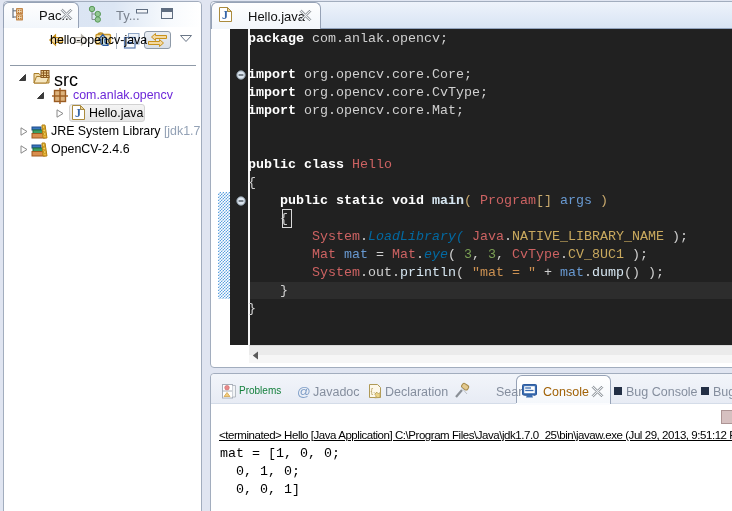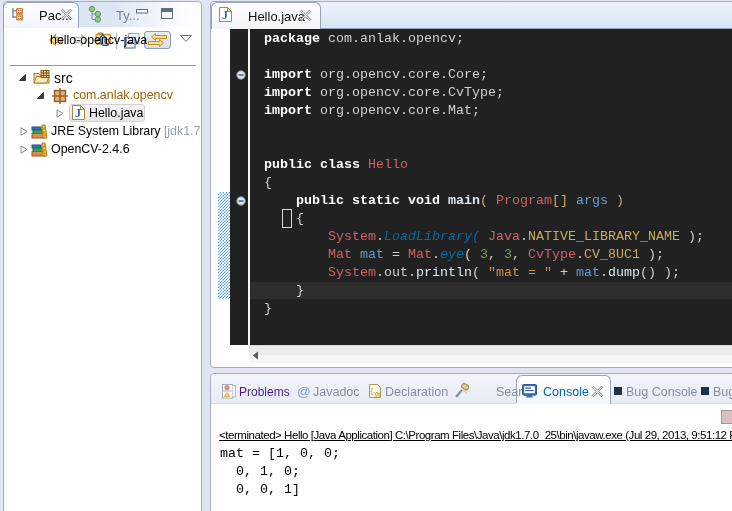--- a/index.html
+++ b/index.html
@@ -2,21 +2,21 @@
 <html><head><meta charset="utf-8"><style>
 html,body{margin:0;padding:0;}
 body{width:732px;height:511px;position:relative;background:#e0e5f1;font-family:"Liberation Sans",sans-serif;overflow:hidden;}
 .abs{position:absolute;}
 .panel{position:absolute;background:#fff;border:1px solid #a2adbe;box-sizing:border-box;}
 .tab{position:absolute;box-sizing:border-box;border:1px solid #96a2b6;border-bottom:none;border-radius:6px 6px 0 0;background:linear-gradient(#fefefe,#f2f6fb);}
 .tabtxt{position:absolute;font-size:13px;color:#111;margin-left:12px;}
 .graytxt{color:#7a828e;}
 svg{position:absolute;overflow:visible;}
 pre{margin:0;position:absolute;font-family:"Liberation Mono",monospace;}
-#code{left:264px;top:30px;font-size:13.333px;line-height:18px;color:#d0d0d0;}
+#code{left:248px;top:30px;font-size:13.333px;line-height:18px;color:#d0d0d0;}
 .k{color:#ffffff;font-weight:bold;}
 .cl{color:#cc6262;}
 .v{color:#6899d1;}
 .s{color:#cc9152;}
 .cn{color:#c9a95e;margin-top:19px;}
 .n{color:#7a9e53;}
 .m{color:#d7e7f2;}
 .it{font-style:italic;color:#0369a1;}
 .tan{color:#c8a96d;}
 </style></head>
@@ -102,31 +102,31 @@
   </svg>
 <svg style="left:33px;top:70px;" width="17" height="14">
  <path d="M1,3.5 L6,3.5 L7.5,5.5 L16,5.5 L16,13 L1,13 Z" fill="#efd9a7" stroke="#a97d28"></path>
  <path d="M1,13 L3.5,6.5 L16,6.5 L13.5,13 Z" fill="#f5e6c0" stroke="#a97d28"></path>
  <rect x="8" y="0.5" width="8" height="7" fill="#e9cb8c" stroke="#8b5a20"></rect>
  <line x1="10.5" y1="0.5" x2="10.5" y2="7.5" stroke="#8b5a20"></line>
     <line x1="13.5" y1="0.5" x2="13.5" y2="7.5" stroke="#8b5a20"></line>
  <line x1="8" y1="3" x2="16" y2="3" stroke="#8b5a20"></line>
     <line x1="8" y1="5.5" x2="16" y2="5.5" stroke="#8b5a20"></line>
 </svg>
-<div class="abs" style="left:54px;top:70px;font-size:14px;color:#000;">src</div>
+<div class="abs" style="left:54px;top:70px;font-size:18px;color:#000;">src</div>
 
 <svg style="left:37px;top:92px;" width="7" height="7">
     <path d="M6.5,0.5 L6.5,6.5 L0.5,6.5 Z" fill="#3b3b3b" stroke="#3b3b3b"></path>
   </svg>
 <svg style="left:52px;top:88px;" width="16" height="15">
  <rect x="2.5" y="2.5" width="11" height="11" fill="#dcb27c" stroke="#9b5c22" stroke-width="1.4"></rect>
  <line x1="8" y1="0" x2="8" y2="16" stroke="#9b5c22" stroke-width="1.4"></line>
  <line x1="0" y1="8" x2="16" y2="8" stroke="#9b5c22" stroke-width="1.4"></line>
 </svg>
-<div class="abs" style="left:73px;top:88px;font-size:12.4px;color:#a16207;">com.anlak.opencv</div>
+<div class="abs" style="left:73px;top:88px;font-size:12.4px;color:#6d28d9;">com.anlak.opencv</div>
 
 <div class="abs" style="left:69px;top:104px;width:76px;height:18px;border:1px solid #d2d2d2;border-radius:3px;background:linear-gradient(#f4f4f4,#e6e6e6);box-sizing:border-box;"></div>
 <svg style="left:56px;top:109px;" width="8" height="9">
     <path d="M1,0.8 L7,4.5 L1,8.2 Z" fill="#ffffff" stroke="#8a8a8a"></path>
   </svg>
 <svg style="left:72px;top:105px;" width="13" height="15">
  <path d="M0.5,0.5 L8.5,0.5 L12.5,4.5 L12.5,14.5 L0.5,14.5 Z" fill="#ffffff" stroke="#ab8b3d"></path>
  <path d="M8.5,0.5 L8.5,4.5 L12.5,4.5 Z" fill="#e8d49a" stroke="#ab8b3d"></path>
  <text x="3" y="12" font-family="Liberation Serif" font-size="12" font-weight="bold" fill="#3565a9">J</text>
 </svg>
@@ -222,21 +222,21 @@
 <div class="tab" style="left:516px;top:375px;width:95px;height:29px;background:linear-gradient(#ffffff,#f4f7fb);"></div>
 <div class="abs" style="left:516px;top:403px;width:94px;height:2px;background:#fbfcfe;"></div>
 
 <svg style="left:222px;top:384px;" width="15" height="15">
  <rect x="0.5" y="0.5" width="10" height="13.5" fill="#ffffff" stroke="#a8aeb8"></rect>
  <line x1="0.5" y1="7" x2="10.5" y2="7" stroke="#a8aeb8"></line>
  <circle cx="5" cy="3.7" r="2.3" fill="#e98a8a" stroke="#c96a6a" stroke-width="0.6"></circle>
  <path d="M5,8.5 L8,12.5 L2,12.5 Z" fill="#f3cd7e" stroke="#cf9a3d" stroke-width="0.7"></path>
  <path d="M10.5,1.5 L13.5,1.5 L13.5,13 L10.5,13" fill="#f2f4f6" stroke="#a8aeb8" stroke-width="0.8"></path>
 </svg>
-<div class="abs" style="left:239px;top:385px;font-size:12px;color:#4c1d95;">Problems</div>
+<div class="abs" style="left:239px;top:385px;font-size:10px;color:#15803d;">Problems</div>
 <div class="abs" style="left:297px;top:384px;font-size:13.5px;color:#7f9ec7;">@</div>
 <div class="abs" style="left:313px;top:385px;font-size:12.5px;color:#858e9e;">Javadoc</div>
 <svg style="left:368px;top:384px;" width="15" height="15">
  <path d="M1.5,0.5 L9.5,0.5 L12.5,3.5 L12.5,13.5 L1.5,13.5 Z" fill="#fdf8ea" stroke="#b09a56"></path>
  <text x="2.4" y="9" font-size="8" fill="#b09a56">{..</text>
  <path d="M8,13.5 L8,11 L5.5,11 L9.5,7.5 L13.5,11 L11,11 L11,13.5 Z" transform="rotate(135 9.5 11)" fill="#ecd488" stroke="#b09a56" stroke-width="0.8"></path>
 </svg>
 <div class="abs" style="left:385px;top:385px;font-size:12.5px;color:#858e9e;">Declaration</div>
 <svg style="left:454px;top:383px;" width="16" height="16">
  <rect x="8" y="1" width="7" height="5" rx="2" transform="rotate(35 11 3)" fill="#e3c98e" stroke="#a58a4a"></rect>
@@ -245,21 +245,21 @@
 </svg>
 <div class="abs" style="left:496px;top:385px;font-size:12.5px;color:#858e9e;">Search</div>
 
 <svg style="left:522px;top:384px;" width="15" height="14">
  <rect x="0.5" y="0.5" width="14" height="10.5" rx="1" fill="#3a6cb0" stroke="#2d5a9e"></rect>
  <rect x="2.2" y="2.2" width="10.6" height="7" fill="#ffffff"></rect>
  <line x1="3.2" y1="4" x2="9" y2="4" stroke="#3a6cb0" stroke-width="1.3"></line>
  <line x1="3.2" y1="6.5" x2="11.5" y2="6.5" stroke="#3a6cb0" stroke-width="1.3"></line>
  <path d="M5,11 L10,11 L11,13.5 L4,13.5 Z" fill="#3a6cb0"></path>
 </svg>
-<div class="abs" style="left:543px;top:385px;font-size:12.5px;color:#0369a1;">Console</div>
+<div class="abs" style="left:543px;top:385px;font-size:12.5px;color:#a16207;">Console</div>
 <svg style="left:592px;top:386px;" width="11" height="11">
  <path d="M1.6,0.3 L5.5,4.2 L9.4,0.3 L10.7,1.6 L6.8,5.5 L10.7,9.4 L9.4,10.7 L5.5,6.8 L1.6,10.7 L0.3,9.4 L4.2,5.5 L0.3,1.6 Z" fill="#eef1f4" stroke="#70767d" stroke-width="0.9"></path>
 </svg>
 <div class="abs" style="left:614px;top:387px;width:8px;height:8px;background:#232f45;"></div>
 <div class="abs" style="left:626px;top:385px;font-size:12.5px;color:#858e9e;">Bug Console</div>
 <div class="abs" style="left:701px;top:387px;width:8px;height:8px;background:#232f45;"></div>
 <div class="abs" style="left:713px;top:385px;font-size:12.5px;color:#858e9e;">Bug</div>
 
 <div class="abs" style="left:721px;top:410px;width:14px;height:14px;background:#d6c0c0;border:1px solid #ad9494;box-sizing:border-box;"></div>
 

